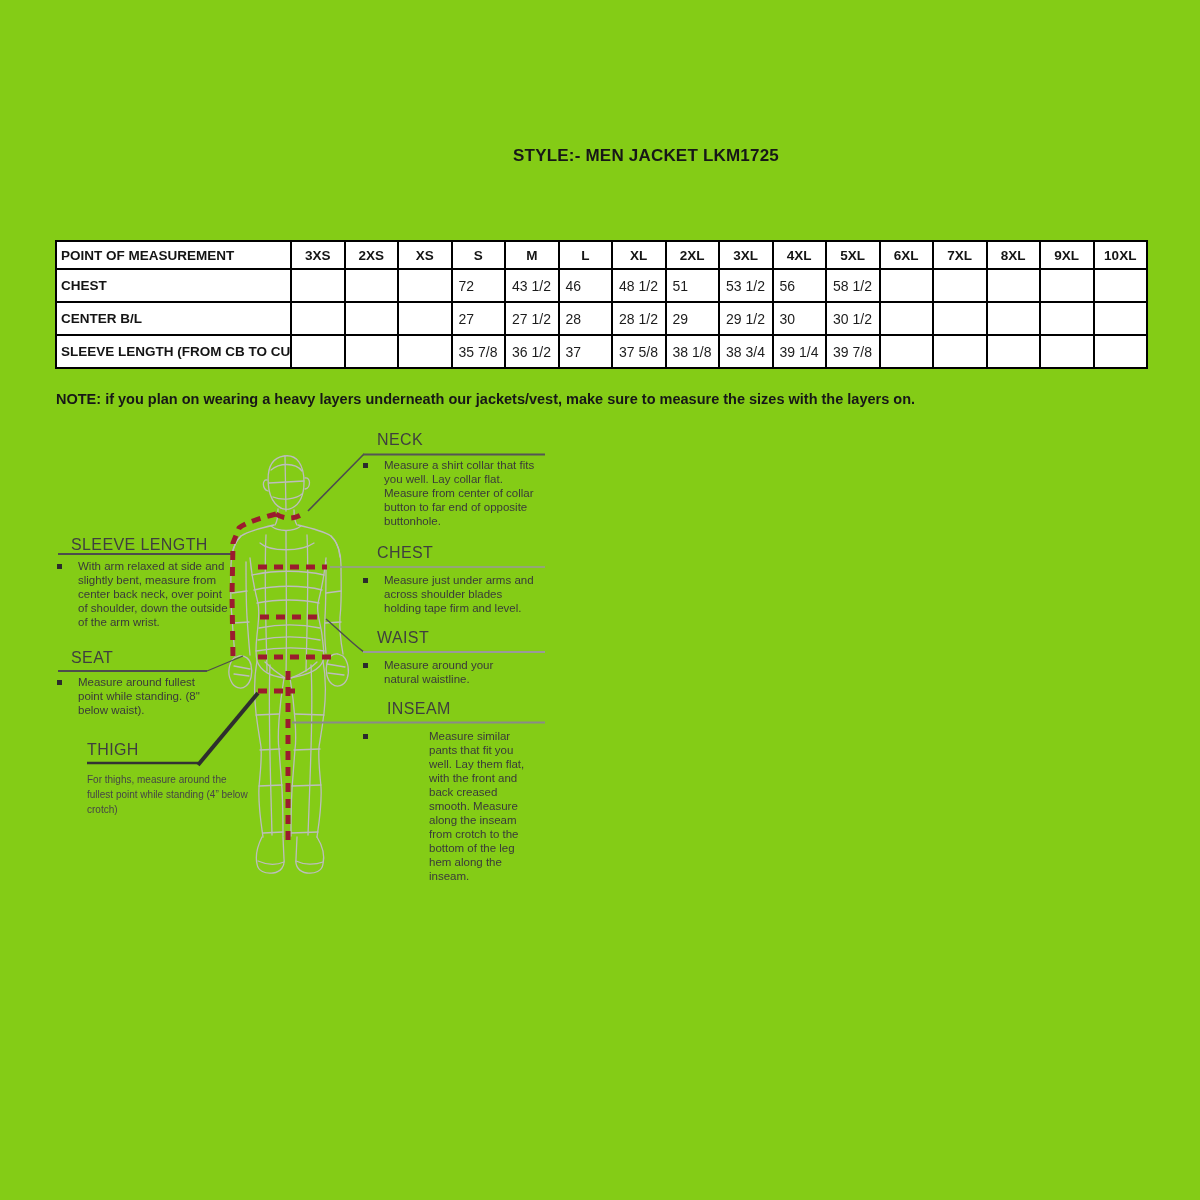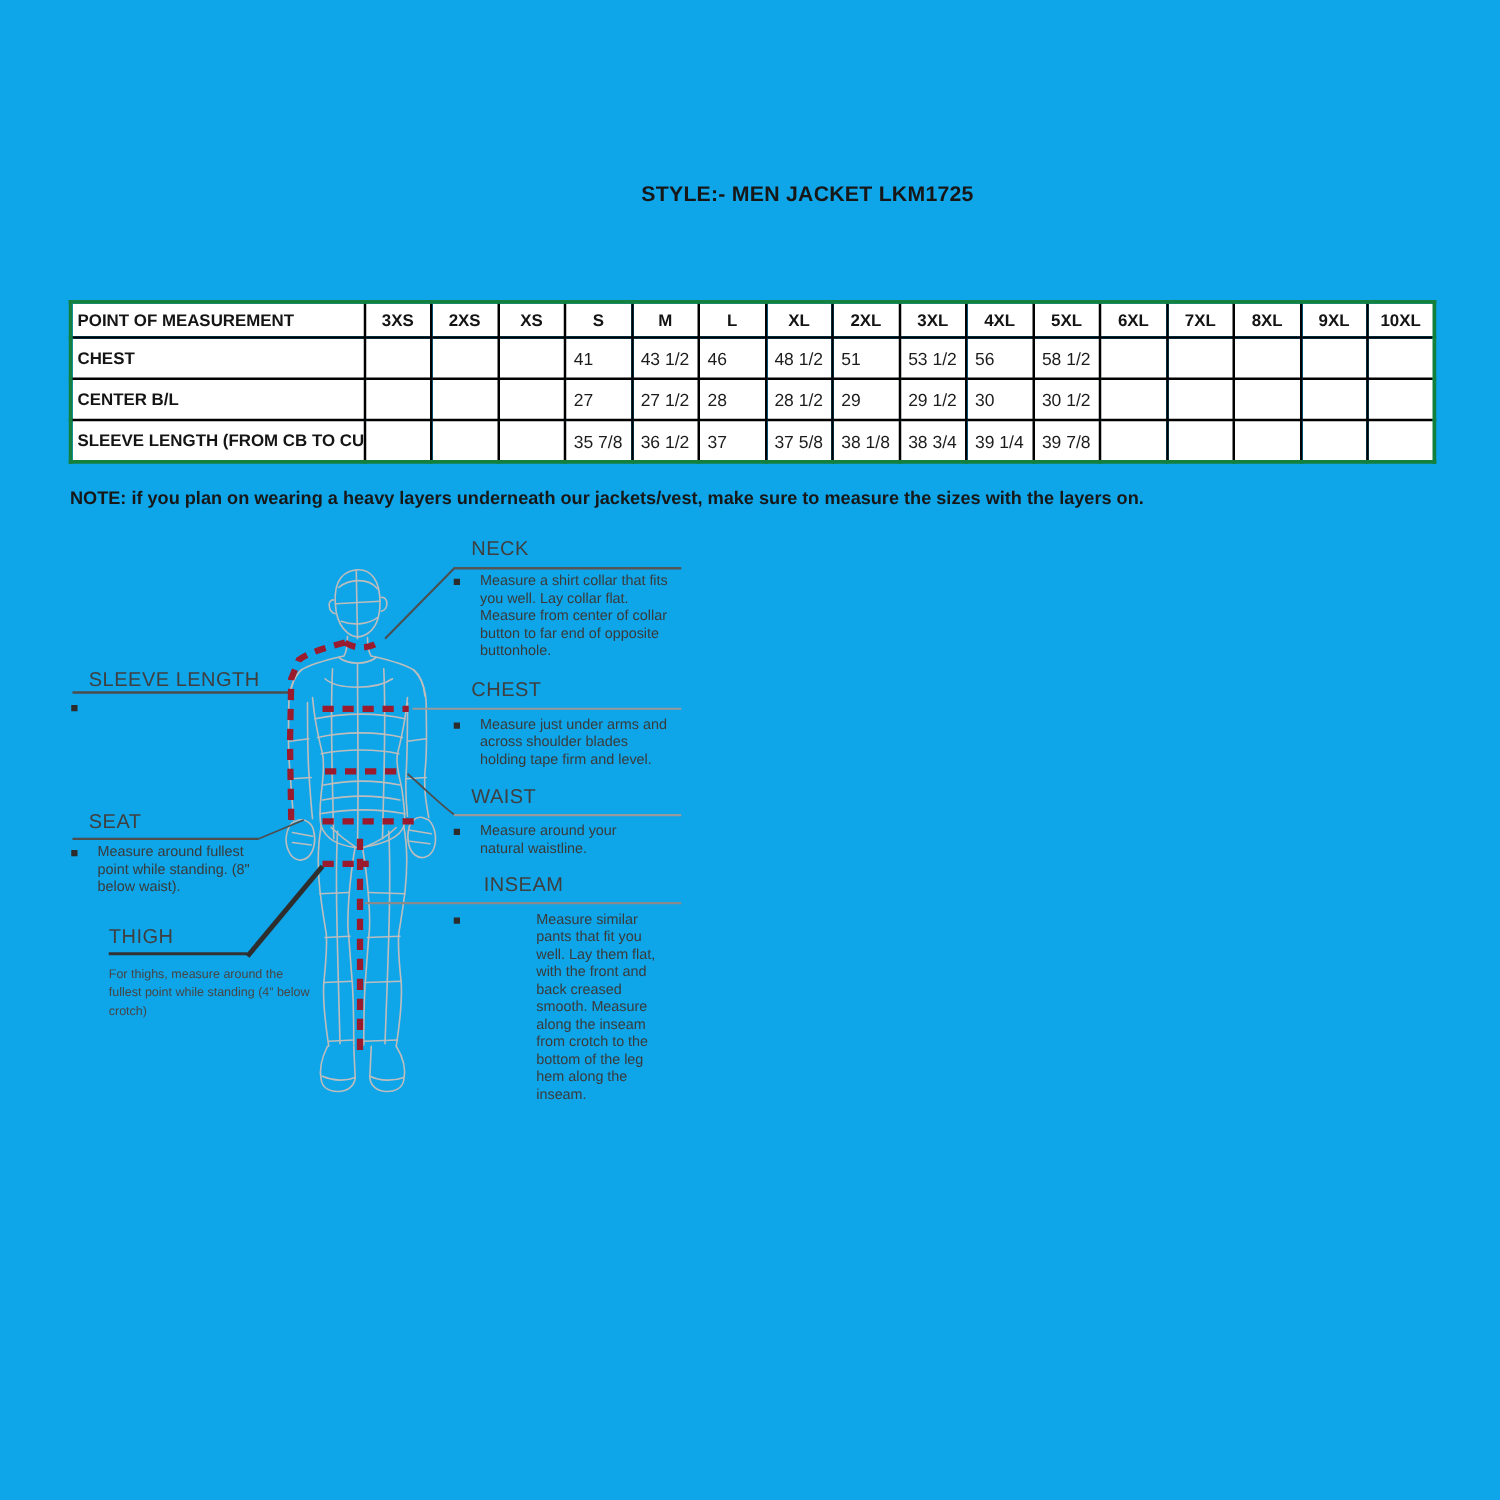--- a/index.html
+++ b/index.html
@@ -1,27 +1,27 @@
 <!DOCTYPE html>
 <html><head>
 <meta charset="utf-8">
 <style>
   html,body{margin:0;padding:0;background:#ffffff;}
-  #page{position:relative;width:1200px;height:1200px;background:#0ea5e9;overflow:hidden;
+  #page{position:relative;width:1200px;height:1200px;background:#84cc16;overflow:hidden;
         font-family:"Liberation Sans", sans-serif;color:#1a1a1a;}
 
   
   .doc-title{position:absolute;left:0;top:146px;width:1200px;box-sizing:border-box;
              padding-left:92px;text-align:center;font-size:17px;font-weight:bold;
              letter-spacing:.2px;color:#171717;}
 
   
   .size-table-wrap{position:absolute;left:55px;top:240px;width:1091px;}
   table.size-table{border-collapse:collapse;table-layout:fixed;width:1091px;
-                   border:3px solid #15803d;}
+                   border:1px solid #15803d;}
   table.size-table th, table.size-table td{border:2px solid #000;overflow:hidden;
                    white-space:nowrap;background:#fff;}
   table.size-table th{height:26px;font-size:13.5px;font-weight:bold;text-align:center;
                    padding:0 2px;color:#141414;}
   table.size-table th.pom{text-align:left;padding-left:4px;}
   table.size-table td{height:31px;font-size:14px;font-weight:normal;text-align:left;
                    padding:0 0 0 6px;color:#1c1c1c;}
   table.size-table td.pom{font-weight:bold;font-size:13.5px;padding-left:4px;color:#141414;}
 
   
@@ -86,21 +86,21 @@
             <th>9XL</th>
             <th>10XL</th>
           </tr>
         </thead>
       <tbody>
           <tr>
             <td class="pom">CHEST</td>
             <td></td>
             <td></td>
             <td></td>
-            <td>41</td>
+            <td>72</td>
             <td>43 1/2</td>
             <td>46</td>
             <td>48 1/2</td>
             <td>51</td>
             <td>53 1/2</td>
             <td>56</td>
             <td>58 1/2</td>
             <td></td>
             <td></td>
             <td></td>
@@ -251,20 +251,21 @@
 
     <div class="g-label" style="left:322px;top:6px;">NECK</div>
     <div class="g-desc" style="left:308px;top:33px;width:172px;">
       <span class="bullet"></span>
       <span class="txt" style="width:152px;">Measure a shirt collar that fits you well. Lay collar flat. Measure from center of collar button to far end of opposite buttonhole.</span>
     </div>
 
     <div class="g-label" style="left:16px;top:111px;">SLEEVE LENGTH</div>
     <div class="g-desc" style="left:2px;top:134px;width:172px;">
       <span class="bullet"></span>
+      <span class="txt" style="width:152px;">With arm relaxed at side and slightly bent, measure from center back neck, over point of shoulder, down the outside of the arm wrist.</span>
     </div>
 
     <div class="g-label" style="left:322px;top:119px;">CHEST</div>
     <div class="g-desc" style="left:308px;top:148px;width:172px;">
       <span class="bullet"></span>
       <span class="txt" style="width:152px;">Measure just under arms and across shoulder blades holding tape firm and level.</span>
     </div>
 
     <div class="g-label" style="left:16px;top:224px;">SEAT</div>
     <div class="g-desc" style="left:2px;top:250px;width:160px;">

